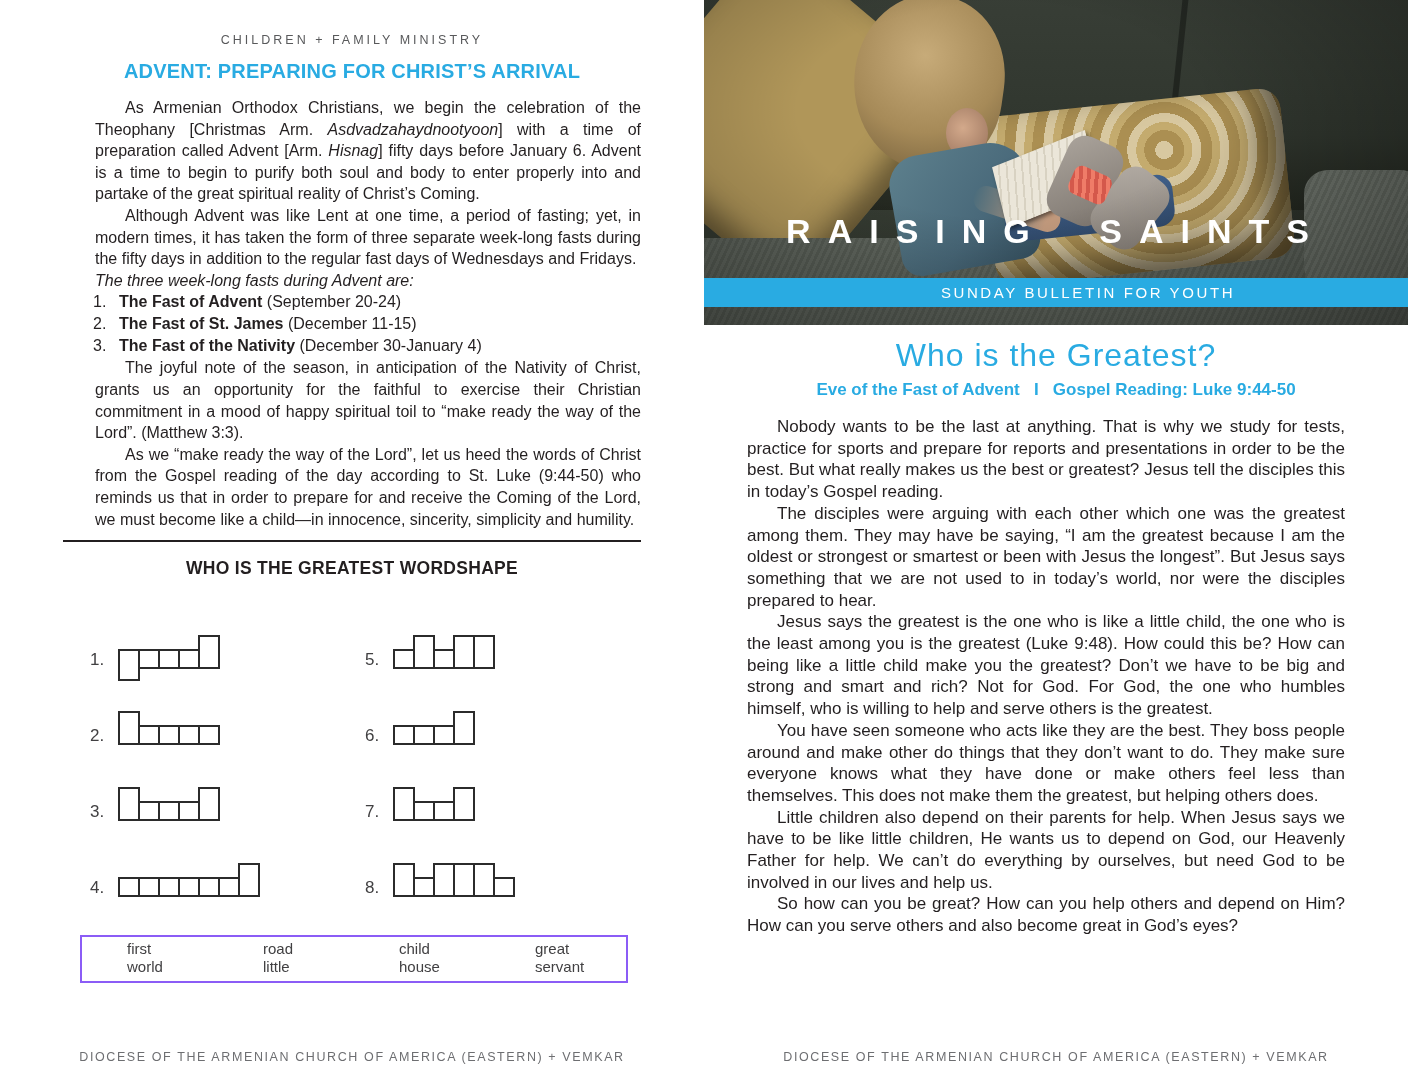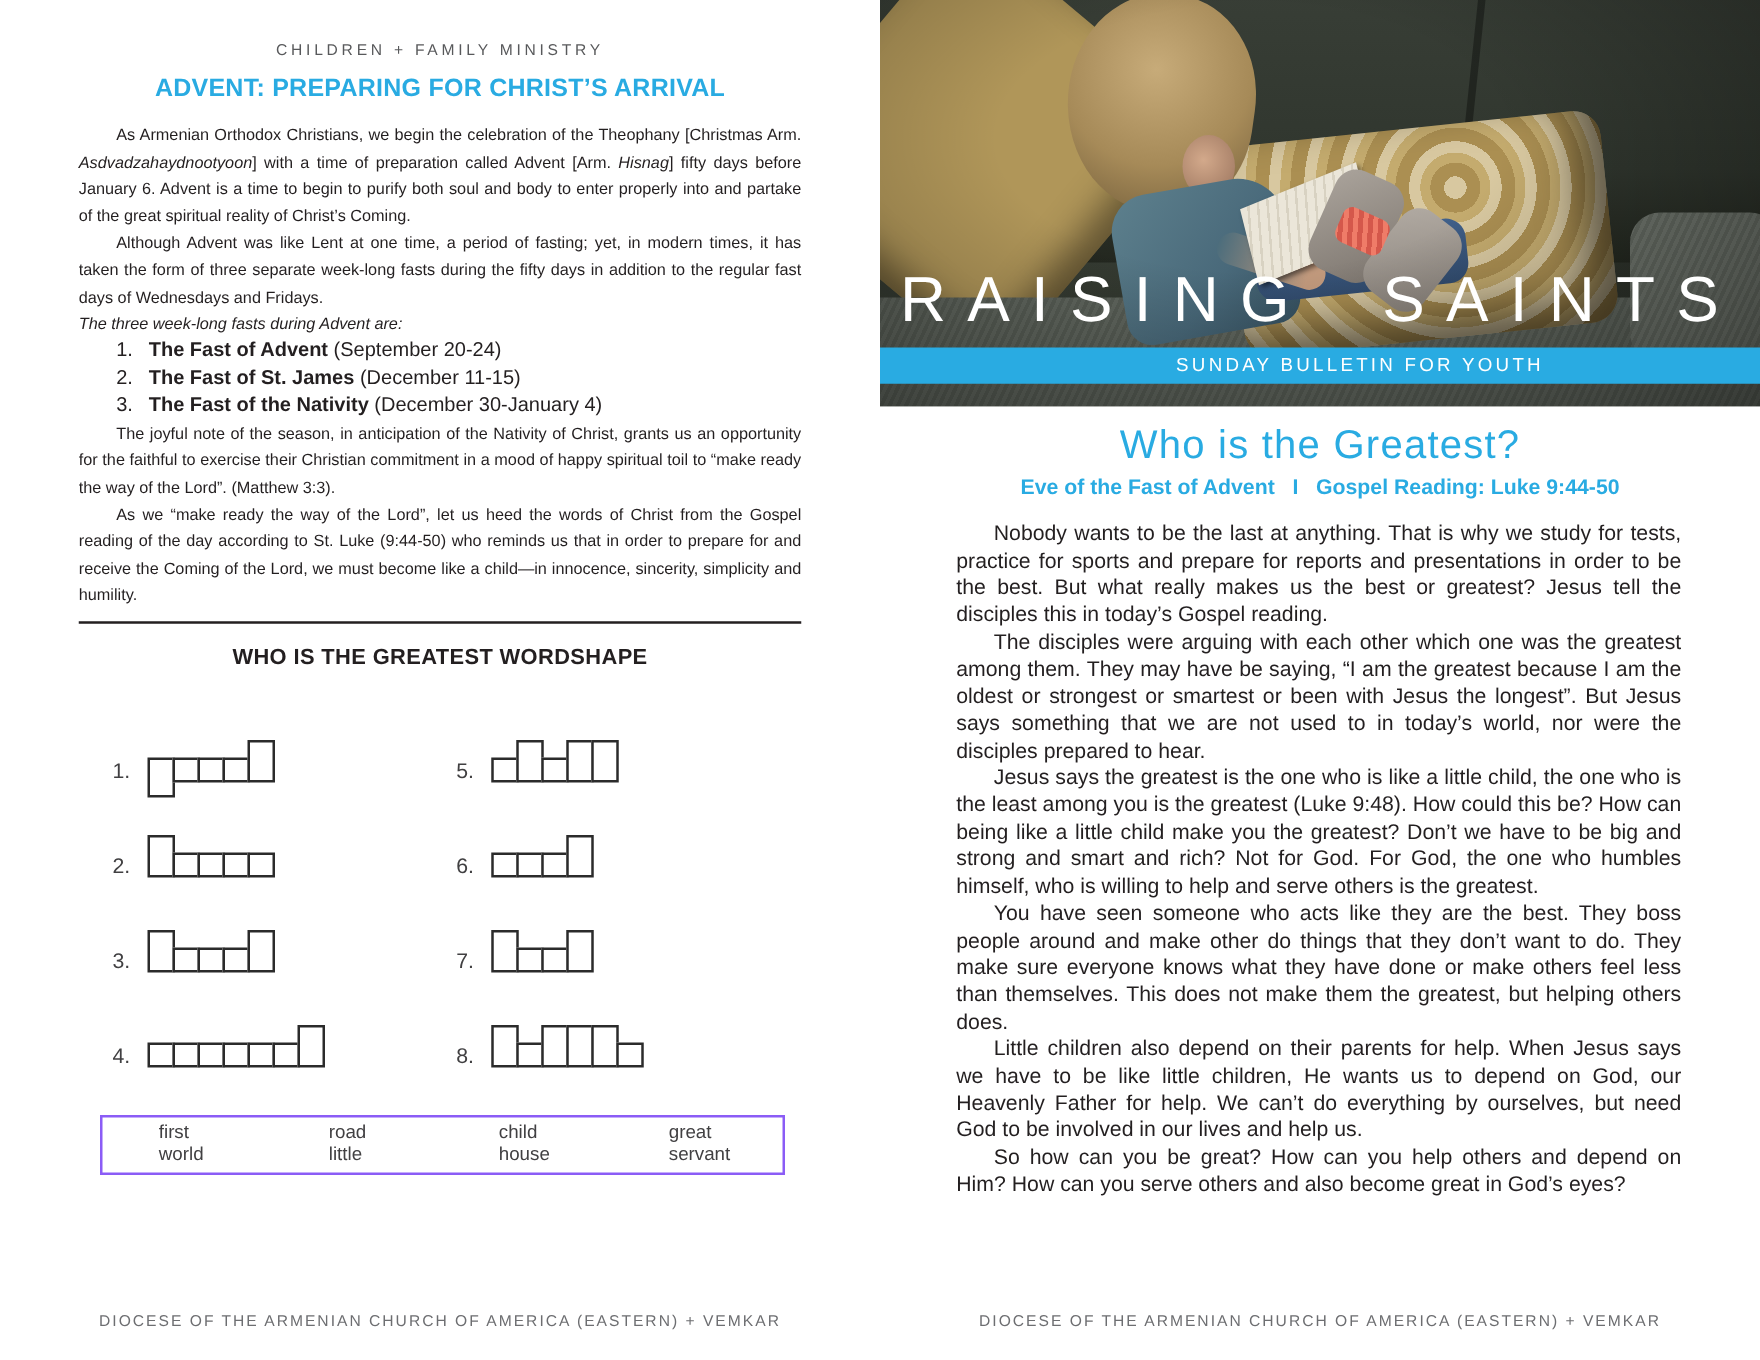--- a/index.html
+++ b/index.html
@@ -6,21 +6,21 @@
   html,body { width:1408px; height:1088px; background:#fff; overflow:hidden;
     font-family:"Liberation Sans", sans-serif; color:#231f20; }
   .spread { display:flex; width:1408px; height:1088px; }
   .page { position:relative; width:704px; height:1088px; background:#fff; }
 
   
   .lp-inner { padding:33px 63px 0 63px; }
   .kicker { text-align:center; font-size:12.5px; letter-spacing:3px; color:#58595b; }
   .advent-title { margin-top:13px; text-align:center; font-size:20px; font-weight:bold;
     color:#29abe2; letter-spacing:0.2px; }
-  .bodycopy { margin-top:14px; font-size:13px; line-height:21.6px; text-align:justify; }
+  .bodycopy { margin-top:14px; font-size:16px; line-height:21.6px; text-align:justify;margin-left:32px; }
   .bodycopy p.indent { text-indent:30px; }
   .italic { font-style:italic; }
   .bold { font-weight:bold; }
   .fast-list { list-style:none; margin:0 0 0 30px; }
   .fast-list li { line-height:22px; }
   .fast-num { display:inline-block; width:26px; }
   .rule { border:none; border-top:2.5px solid #231f20; margin:10px 0 0 0; }
   .ws-title { margin-top:16px; text-align:center; font-size:17.5px; font-weight:bold; letter-spacing:0.3px; }
 
   .shapes-grid { margin:30px 0 0 27px; display:grid; grid-template-columns:275px 1fr;
@@ -82,30 +82,30 @@
   .shoe-1 { position:absolute; left:352px; top:138px; width:58px; height:86px; border-radius:18px;
     transform:rotate(24deg); background:linear-gradient(135deg,#aba49c,#7d766f); }
   .shoe-2 { position:absolute; left:398px; top:168px; width:56px; height:80px; border-radius:18px;
     transform:rotate(38deg); background:linear-gradient(135deg,#b3aca4,#857e77); }
   .laces { position:absolute; left:366px; top:170px; width:40px; height:30px; border-radius:8px;
     transform:rotate(24deg);
     background:repeating-linear-gradient(70deg,#ef7c68 0 4px,#d4584b 4px 8px); }
   .vignette { position:absolute; inset:0;
     background:radial-gradient(ellipse at 42% 34%, rgba(0,0,0,0) 35%, rgba(0,0,0,.42) 100%); }
   .masthead { position:absolute; left:0; right:0; top:214px; text-align:center; color:#fff;
-    font-size:51px; font-weight:400; letter-spacing:17px; word-spacing:26px; line-height:1; }
+    font-size:34px; font-weight:700; letter-spacing:17px; word-spacing:26px; line-height:1; }
   .banner { position:absolute; left:0; top:278px; width:768px; height:29px; background:#29abe2;
     display:flex; align-items:center; justify-content:center; }
   .banner-text { color:#fff; font-size:15px; letter-spacing:2.6px; }
 
   .rs-title { margin-top:12px; text-align:center; color:#29abe2; font-size:32px; font-weight:normal;
     letter-spacing:1px; }
   .rs-subtitle { margin-top:6px; text-align:center; color:#29abe2; font-size:17px; font-weight:bold;
     white-space:pre-wrap; }
-  .rp-body { margin:16px 63px 0 61px; font-size:17px; line-height:21.7px; text-align:justify; }
+  .rp-body { margin:16px 63px 0 43px; font-size:17px; line-height:21.7px; text-align:justify; }
   .rp-body p { text-indent:30px; }
 </style>
 </head>
 <body>
 
 <div class="spread">
 
   <div class="page">
     <div class="lp-inner">
       <div class="kicker">CHILDREN + FAMILY MINISTRY</div>

